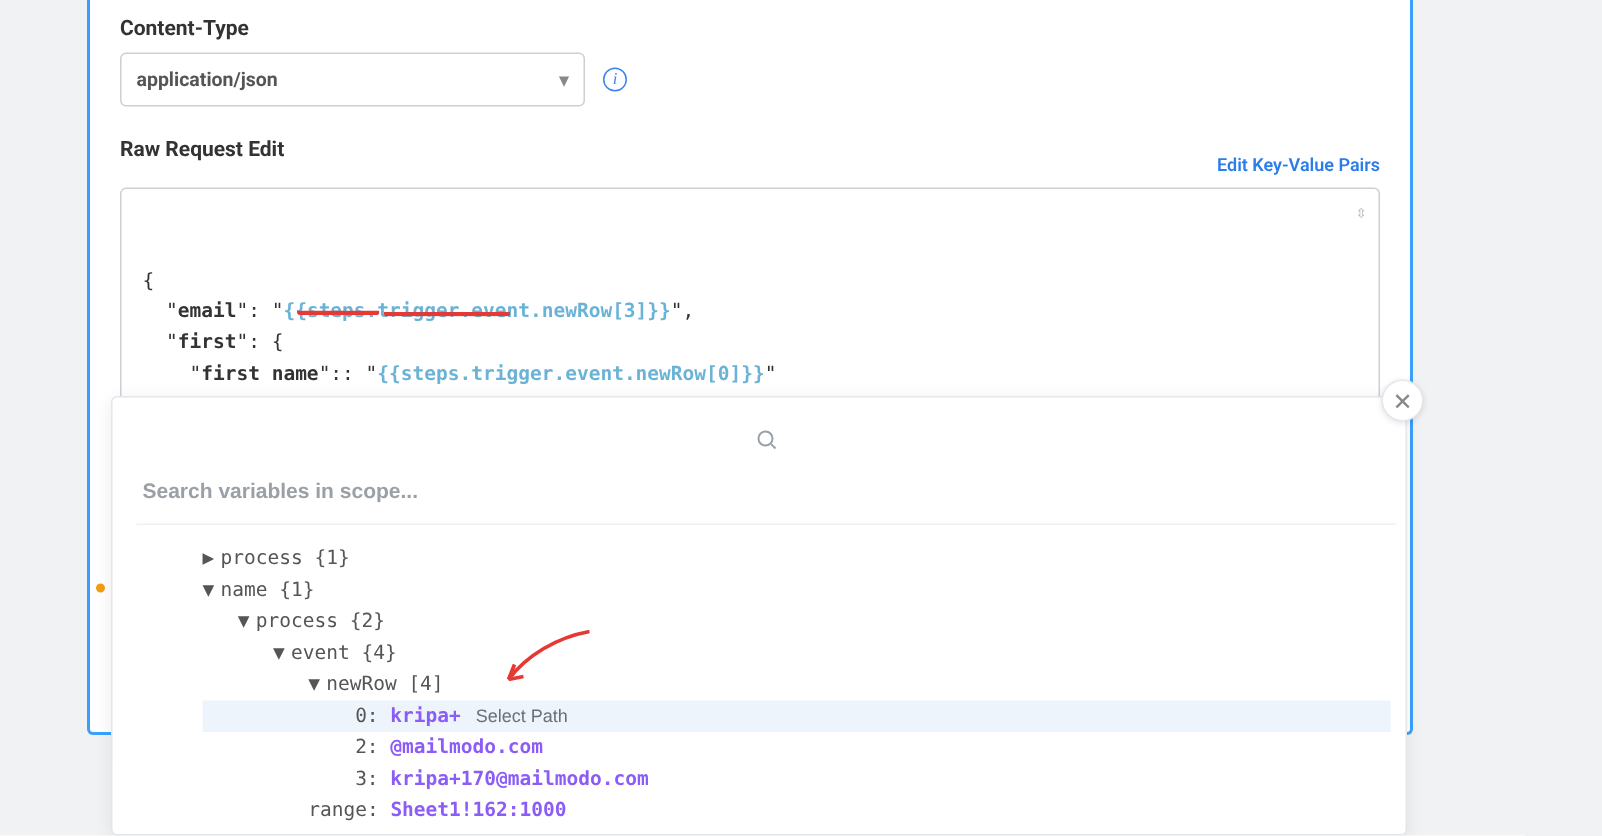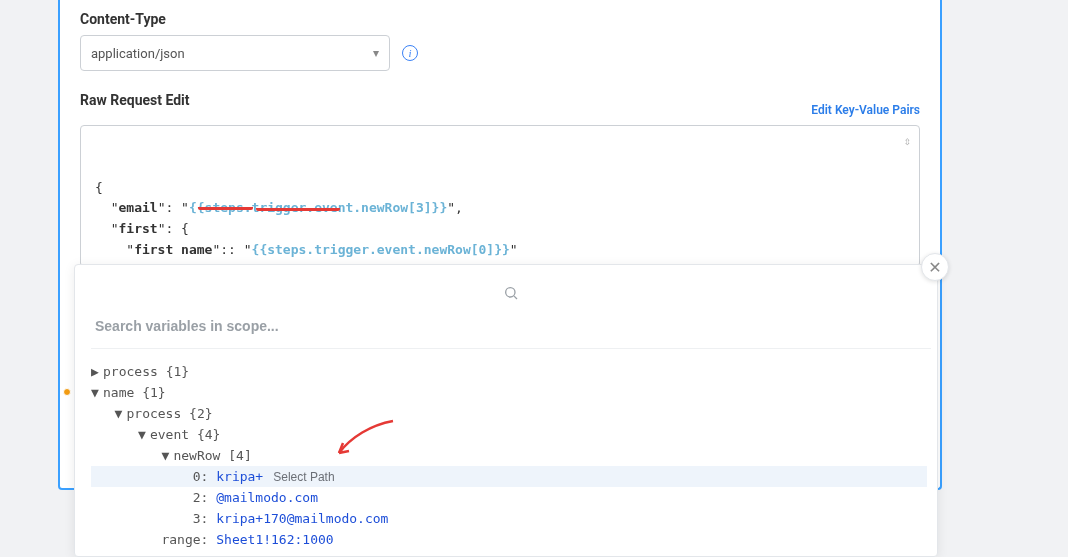--- a/index.html
+++ b/index.html
@@ -43,21 +43,21 @@
     width: 310px;
     height: 36px;
     border: 1px solid #ccd0d5;
     border-radius: 4px;
     display: flex;
     align-items: center;
     justify-content: space-between;
     padding: 0 10px;
     background: #fff;
     color: #555;
-    font-weight: 400;
+    font-weight: 700;
     font-size: 13px;
     cursor: pointer;
   }
   .select-box .chev { color: #888; font-size: 12px; }
   .info-icon {
     width: 16px; height: 16px;
     border: 1.5px solid #3b82f6;
     border-radius: 50%;
     color: #3b82f6;
     font-size: 11px;
@@ -159,23 +159,24 @@
     font-size: 13px;
     color: #555;
     height: 220px;
     overflow: auto;
     padding-right: 4px;
     position: relative;
   }
   .tree-line {
     padding: 3px 0 3px 0;
     white-space: pre;
+    margin-left: 44px;
   }
   .tree .arr { display:inline-block; width: 12px; }
-  .tree .val-red { color: #1d4ed8; }
+  .tree .val-red { color: #8b5cf6; font-weight: bold; }
   .tree .sel-path { color: #6b6f76; font-family: -apple-system, sans-serif; font-size: 12px; margin-left: 10px; cursor: pointer; }
   .tree .row-hover { background: #eef4fb; }
   .tree::-webkit-scrollbar { width: 10px; }
   .tree::-webkit-scrollbar-thumb { background: #d0d3d8; border-radius: 5px; }
   .arrow-annot {
     position: absolute;
     pointer-events: none;
   }
   .cut-dot {
     position: absolute;

